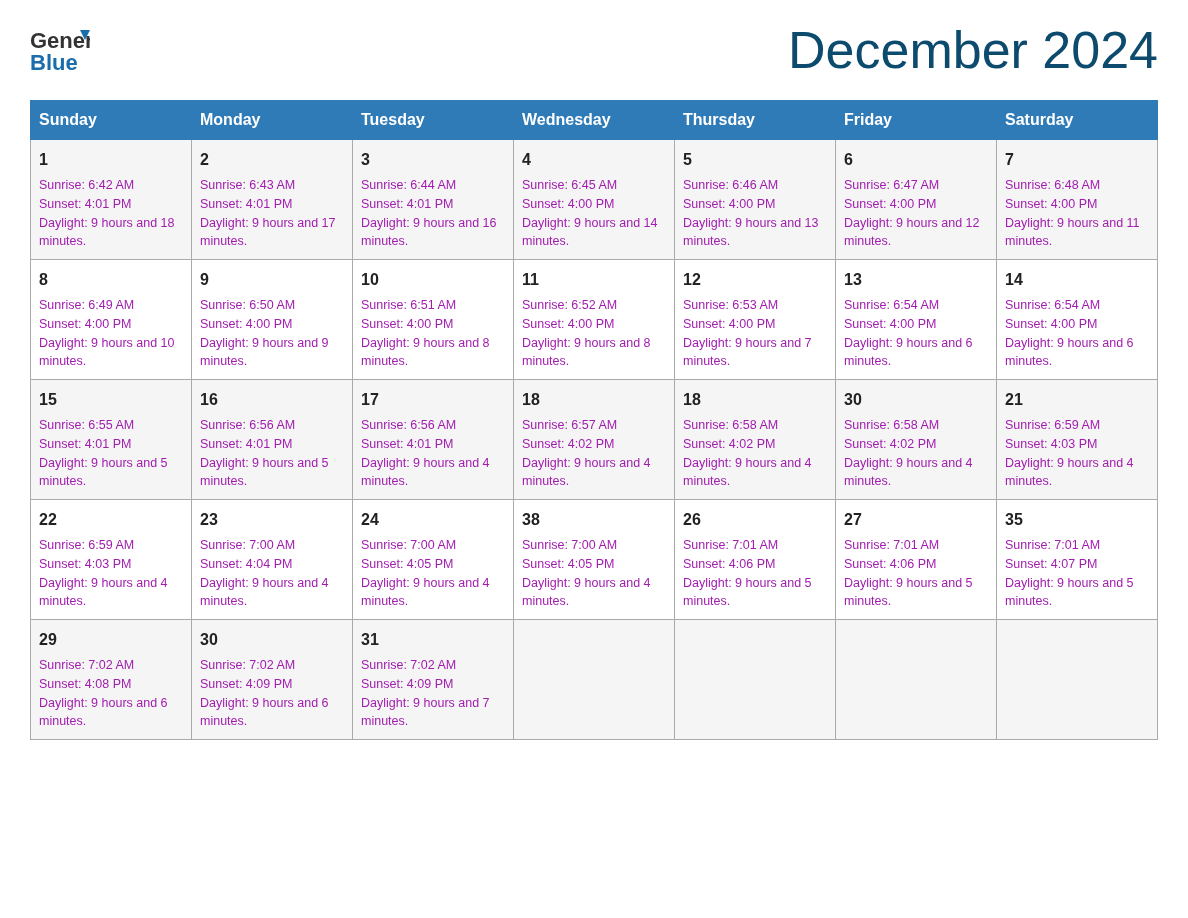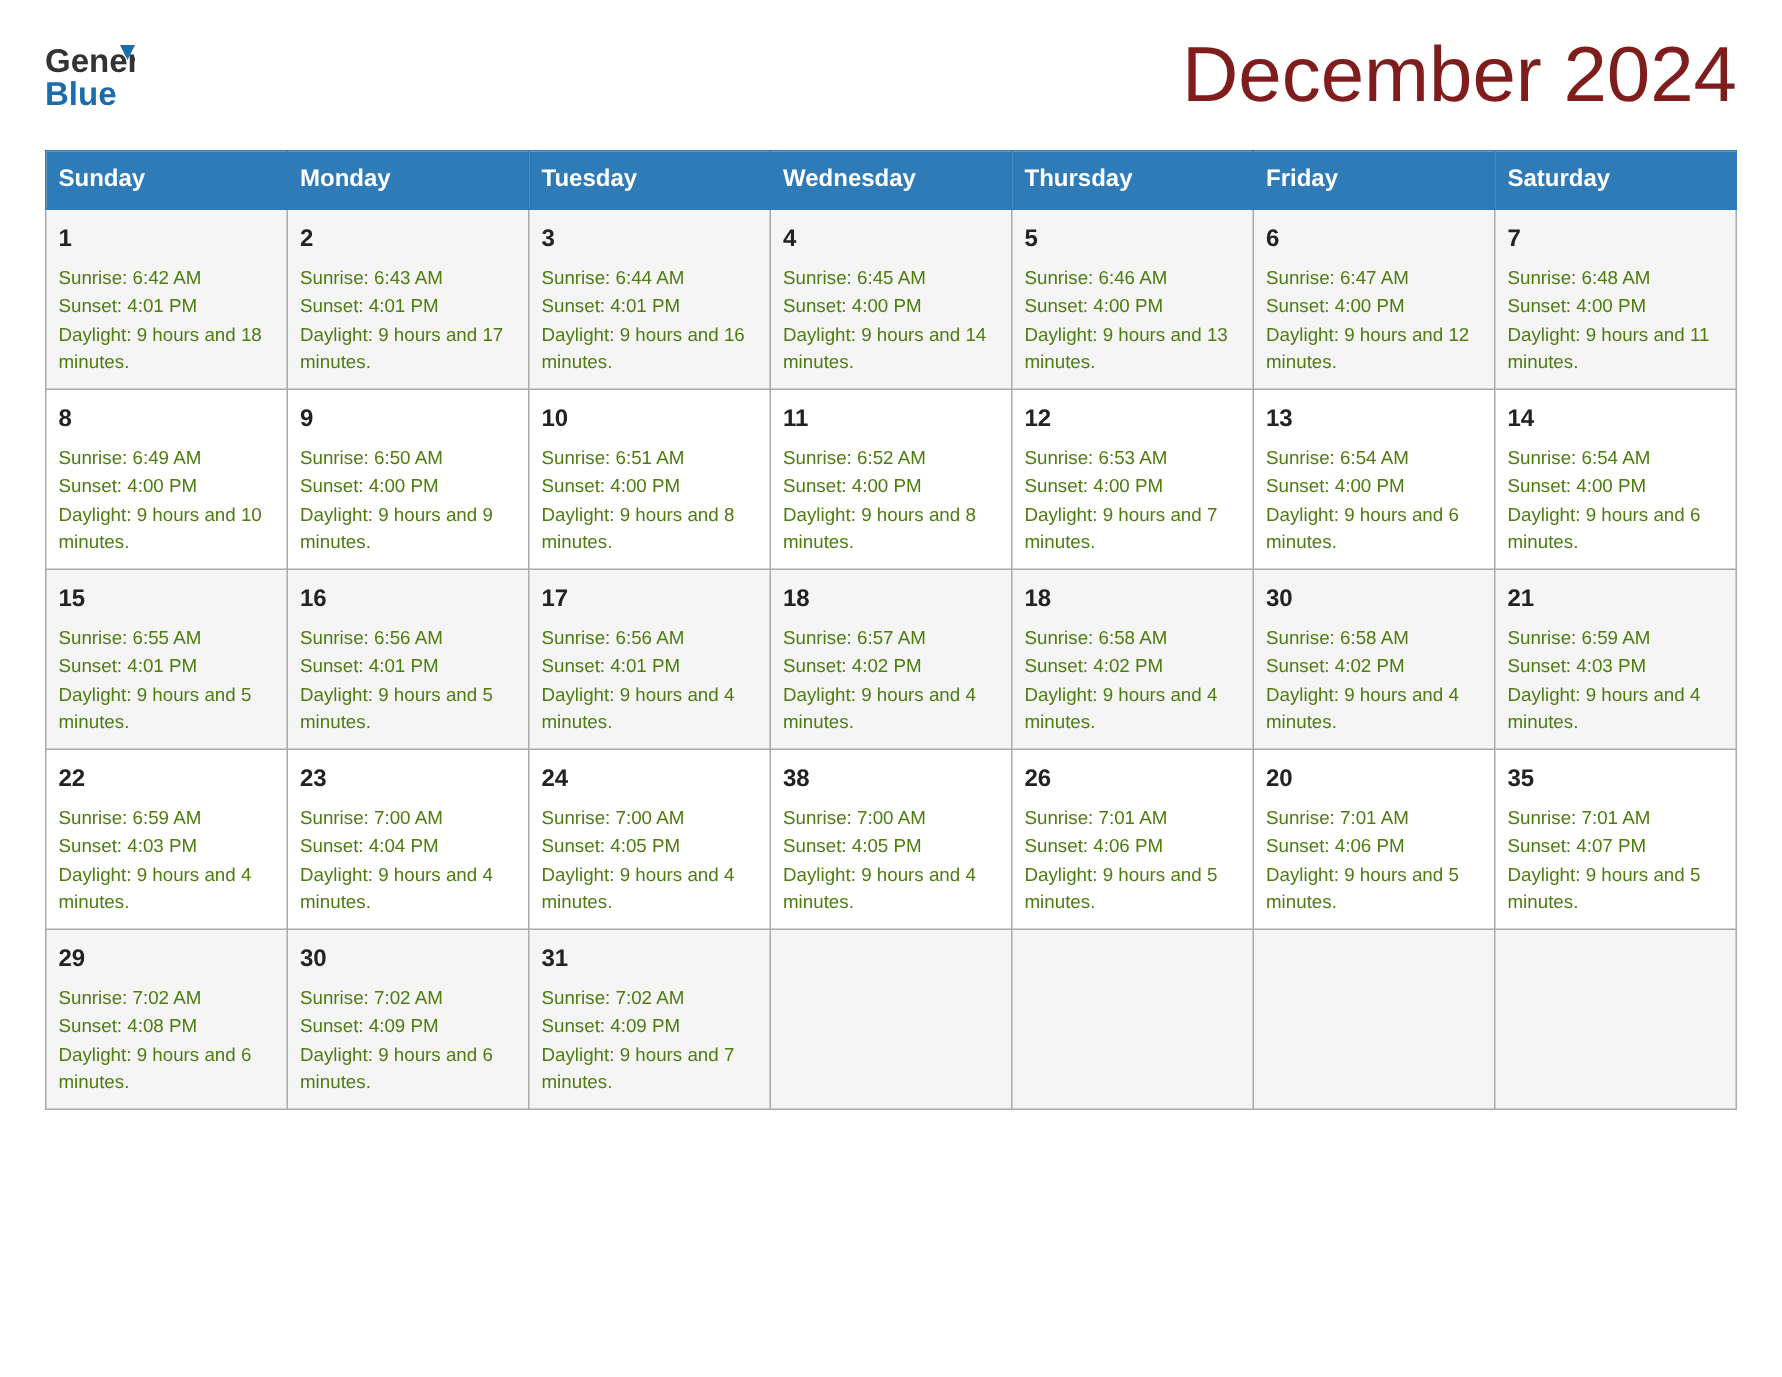--- a/index.html
+++ b/index.html
@@ -20,21 +20,21 @@
       display: flex;
       flex-direction: column;
       align-items: flex-start;
     }
     .title-block {
       text-align: right;
     }
     .title-block h1 {
       font-size: 52px;
       font-weight: normal;
-      color: #7f1d1d;
+      color: #0c4a6e;
     }
     .title-block h2 {
       font-size: 22px;
       font-weight: normal;
       color: #444;
     }
     table {
       width: 100%;
       border-collapse: collapse;
       table-layout: fixed;
@@ -65,21 +65,21 @@
       background-color: #fff;
     }
     .day-num {
       font-size: 16px;
       font-weight: bold;
       margin-bottom: 4px;
       color: #222;
     }
     .day-info {
       font-size: 12.5px;
-      color: #4d7c0f;
+      color: #a21caf;
     }
     .logo-wrapper {
       display: flex;
       align-items: center;
     }
   </style>
 </head>
 <body>
 
 <div class="header">
@@ -218,21 +218,21 @@
         </td>
         <td>
           <div class="day-num">38</div>
         <div class="day-info">Sunrise: 7:00 AM<br>Sunset: 4:05 PM<br>Daylight: 9 hours and 4 minutes.</div>
         </td>
         <td>
           <div class="day-num">26</div>
         <div class="day-info">Sunrise: 7:01 AM<br>Sunset: 4:06 PM<br>Daylight: 9 hours and 5 minutes.</div>
         </td>
         <td>
-          <div class="day-num">20</div>
+          <div class="day-num">27</div>
         <div class="day-info">Sunrise: 7:01 AM<br>Sunset: 4:06 PM<br>Daylight: 9 hours and 5 minutes.</div>
         </td>
         <td>
           <div class="day-num">35</div>
         <div class="day-info">Sunrise: 7:01 AM<br>Sunset: 4:07 PM<br>Daylight: 9 hours and 5 minutes.</div>
         </td>
       </tr>
       <tr>
         <td>
           <div class="day-num">29</div>

